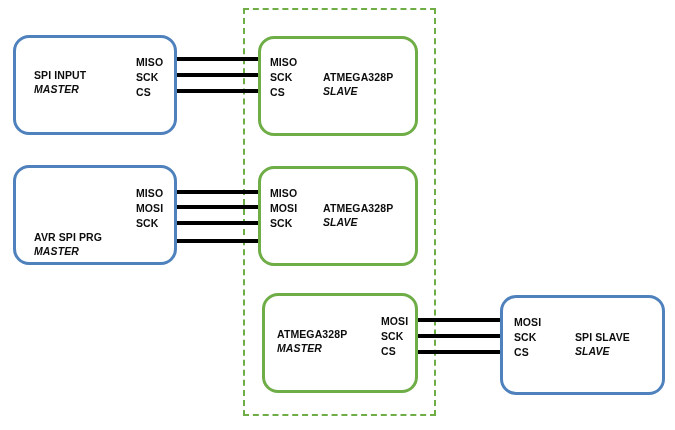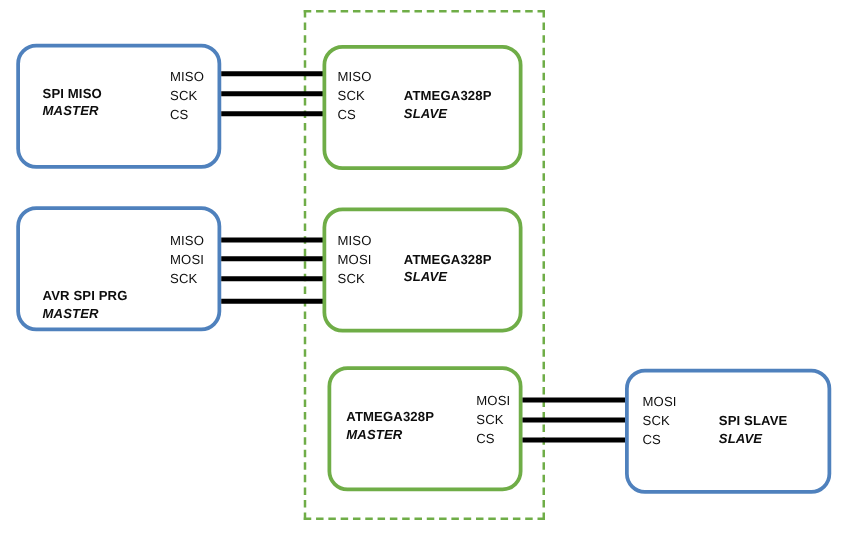--- a/index.html
+++ b/index.html
@@ -44,21 +44,21 @@
     color: #0D0D0D;
     line-height: 14px;
     white-space: nowrap;
     letter-spacing: 0.1px;
   }
   .node-title .l2 { display: block; font-style: italic; }
 
   .pin-stack {
     position: absolute;
     font-size: 10.5px;
-    font-weight: normal;
+    font-weight: bold;
     color: #0D0D0D;
     white-space: nowrap;
     letter-spacing: 0.1px;
   }
   .pin-stack .pin {
     display: block;
     height: 15px;
     line-height: 15px;
   }
 
@@ -71,21 +71,21 @@
 </style>
 </head>
 <body>
 
 <div id="canvas">
 
   <div class="group-region" style="left:243px; top:8px; width:193px; height:408px;"></div>
 
   <div class="node blue" style="left:13px; top:35px; width:164px; height:100px;">
     <div class="node-title" style="left:18px; top:30px;">
-      <span>SPI MISO</span>
+      <span>SPI INPUT</span>
       <span class="l2">MASTER</span>
     </div>
     <div class="pin-stack" style="left:120px; top:17px;">
       <span class="pin">MISO</span>
       <span class="pin">SCK</span>
       <span class="pin">CS</span>
     </div>
   </div>
 
   <div class="wire" style="left:177px; top:57px;  width:82px;"></div>

